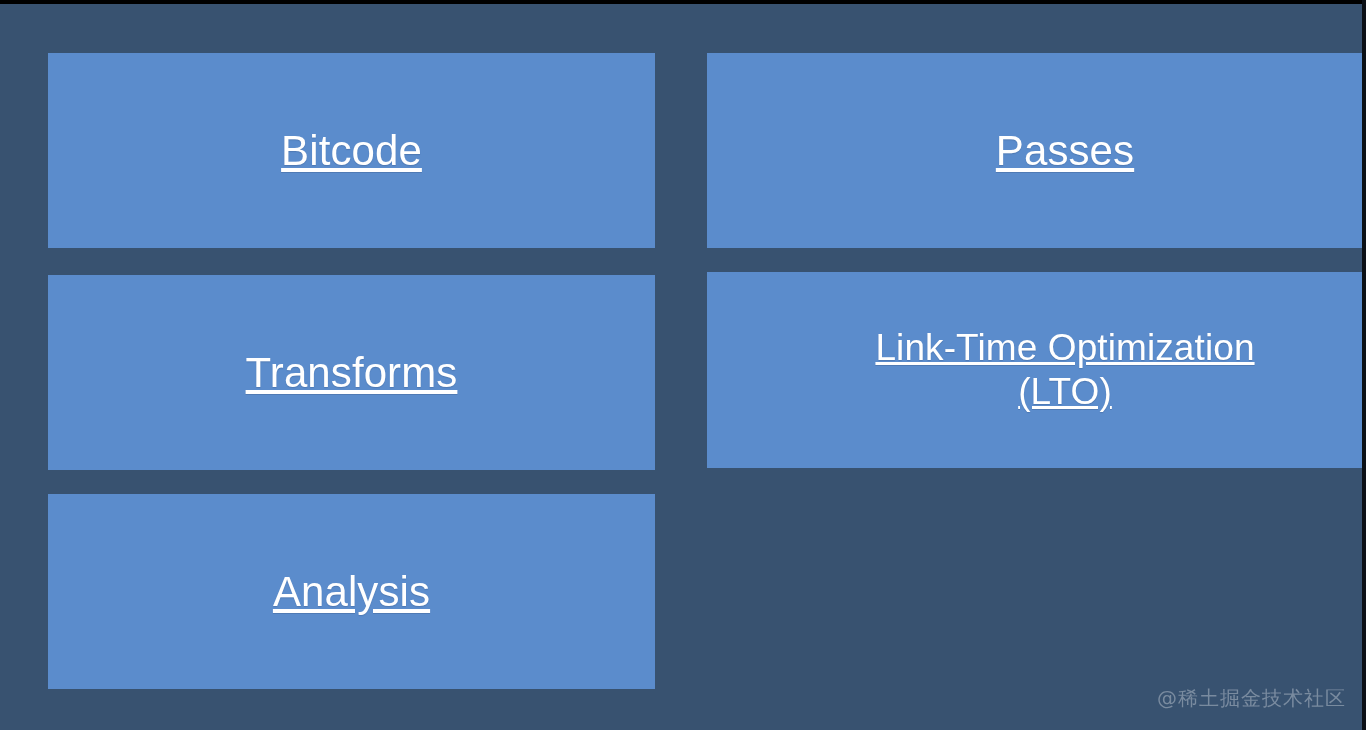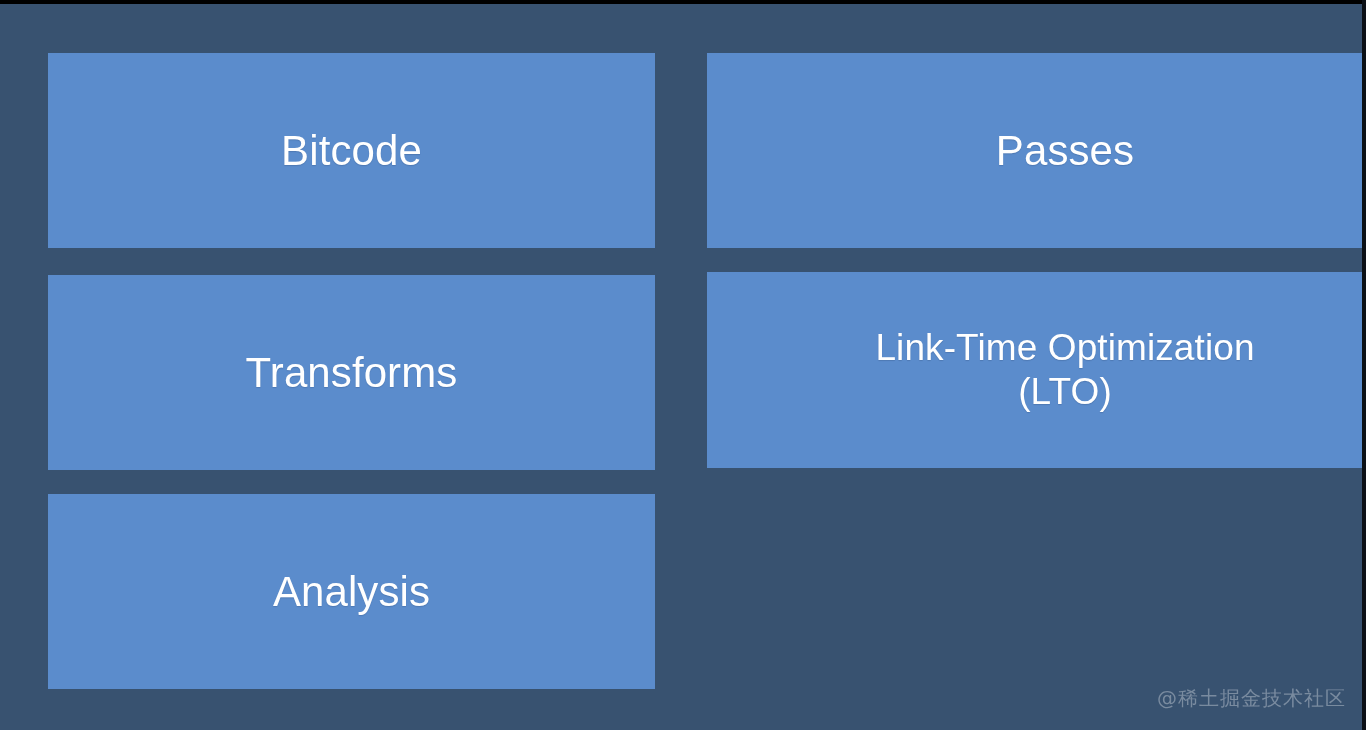--- a/index.html
+++ b/index.html
@@ -60,20 +60,21 @@
     display: flex;
     align-items: center;
     justify-content: center;
     text-align: center;
     box-sizing: border-box;
     padding: 4px 18px;
     line-height: 1.18;
     letter-spacing: 0.1px;
     font-weight: 300;
     text-shadow: 0 1px 1px rgba(20,40,70,0.18);
+    text-decoration: underline;
   }
   .card .label {
     display: block;
     white-space: pre-line;
   }
 
   .h-195 { height: 195px; }
   .h-196 { height: 196px; }
   .gap-24 { margin-top: 24px; }
   .gap-27 { margin-top: 27px; }

